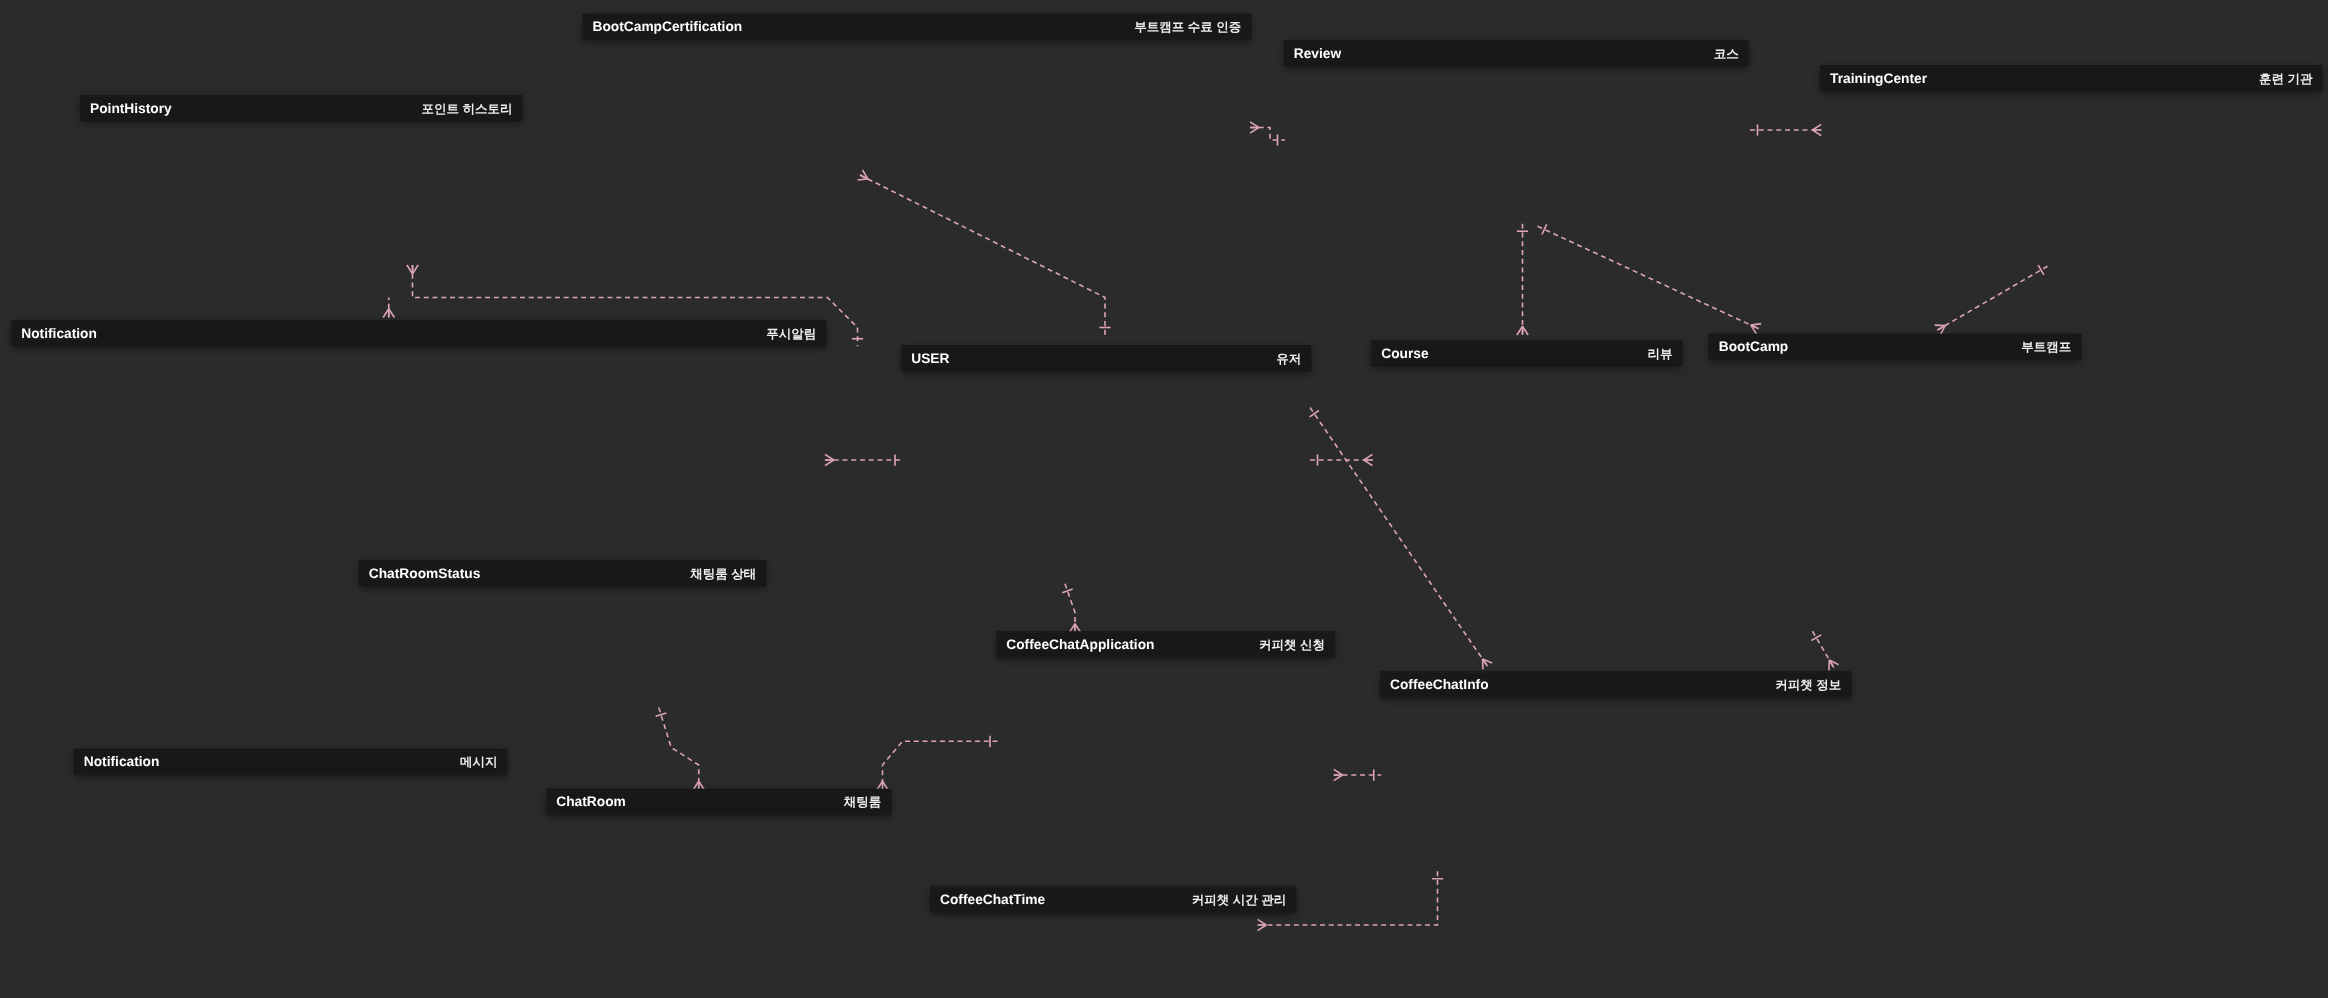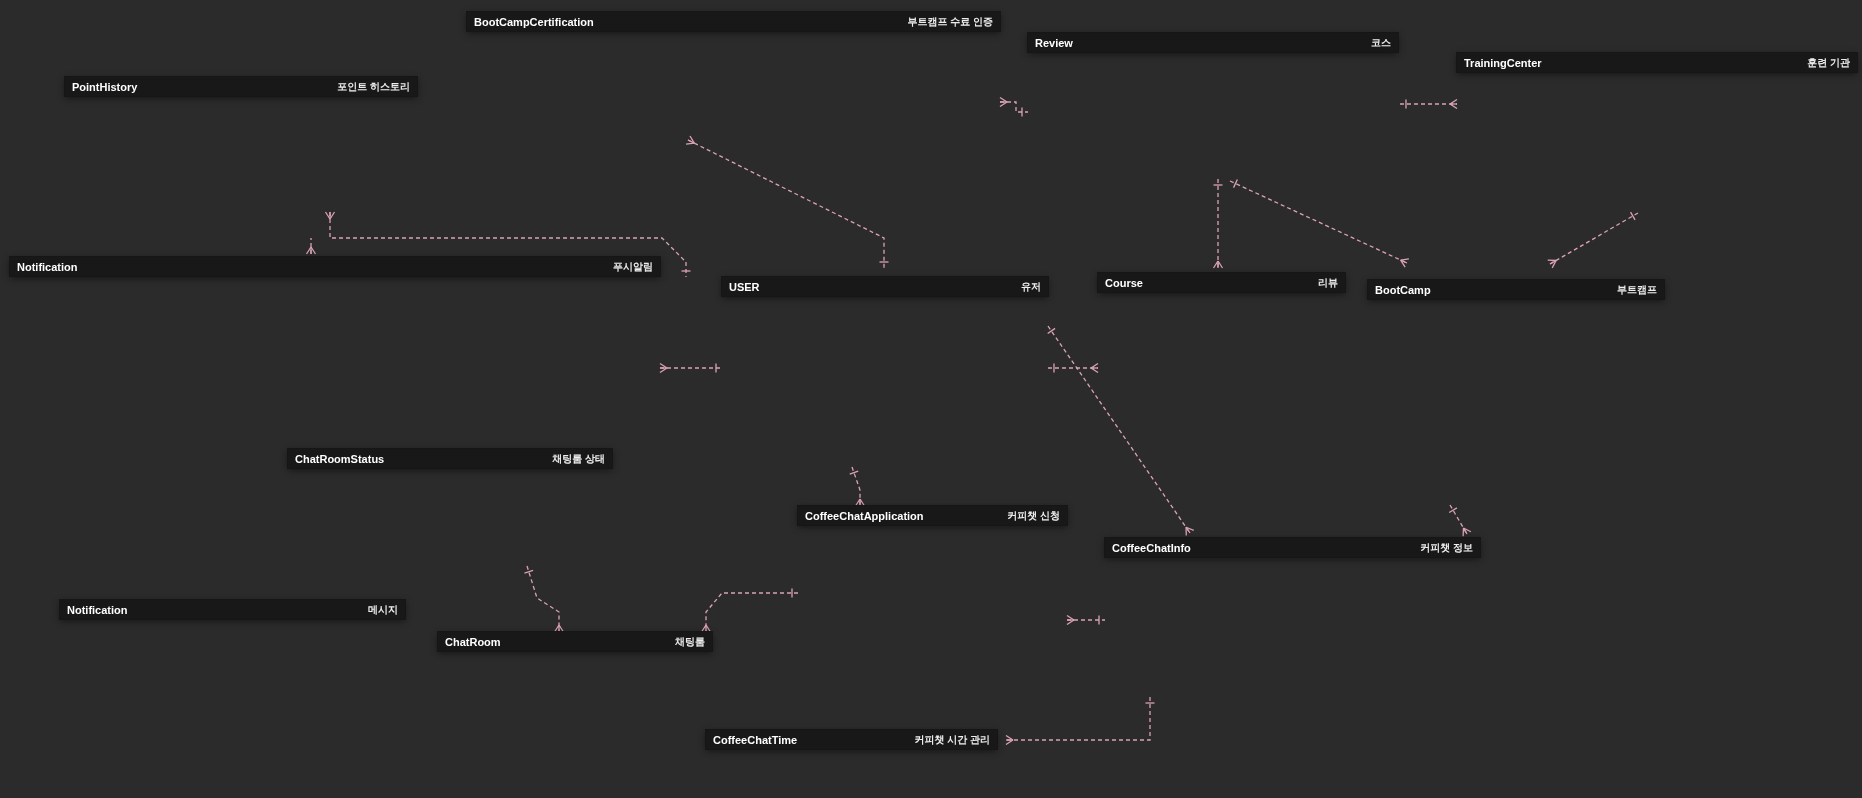--- a/index.html
+++ b/index.html
@@ -195,21 +195,21 @@
     </div>
     <div class="tbl" style="left: 1098px; top: 273px; min-width: 247px;">
       <div class="tbl-head">
         <span class="tname">Course</span>
         <span class="tlogical">리뷰</span>
       </div>
       <table>
         <tbody></tbody>
       </table>
     </div>
-    <div class="tbl" style="left: 1368px; top: 268px; min-width: 296px; margin-top: 12px;">
+    <div class="tbl" style="left: 1368px; top: 268px; min-width: 296px;">
       <div class="tbl-head">
         <span class="tname">BootCamp</span>
         <span class="tlogical">부트캠프</span>
       </div>
       <table>
         <tbody></tbody>
       </table>
     </div>
     <div class="tbl" style="left: 288px; top: 449px; min-width: 324px;">
       <div class="tbl-head">
@@ -249,21 +249,21 @@
     </div>
     <div class="tbl" style="left: 1105px; top: 538px; min-width: 375px;">
       <div class="tbl-head">
         <span class="tname">CoffeeChatInfo</span>
         <span class="tlogical">커피챗 정보</span>
       </div>
       <table>
         <tbody></tbody>
       </table>
     </div>
-    <div class="tbl" style="left: 706px; top: 710px; min-width: 291px; margin-top: 20px;">
+    <div class="tbl" style="left: 745px; top: 710px; min-width: 291px;">
       <div class="tbl-head">
         <span class="tname">CoffeeChatTime</span>
         <span class="tlogical">커피챗 시간 관리</span>
       </div>
       <table>
         <tbody></tbody>
       </table>
     </div>
   </div>
 

